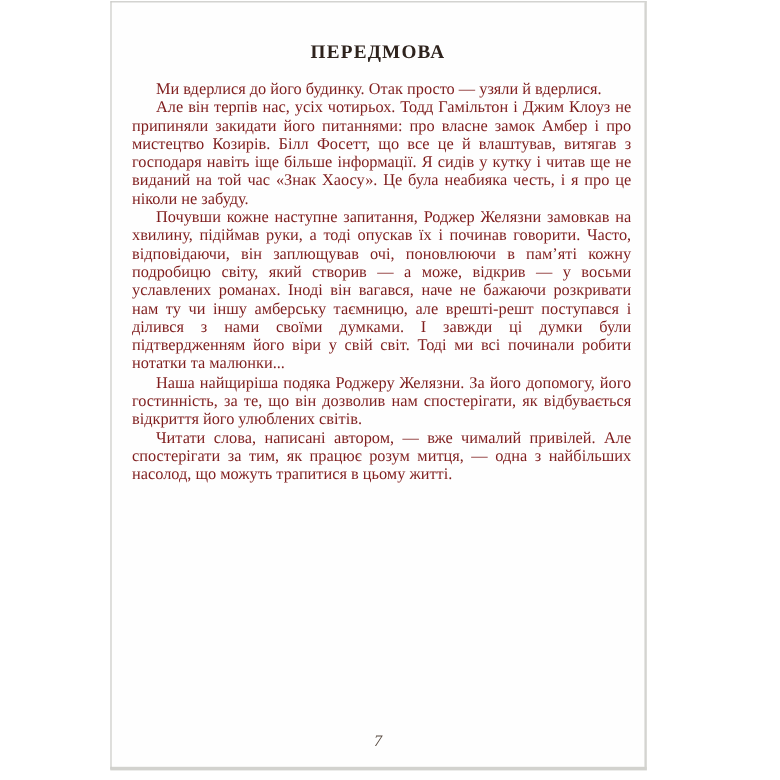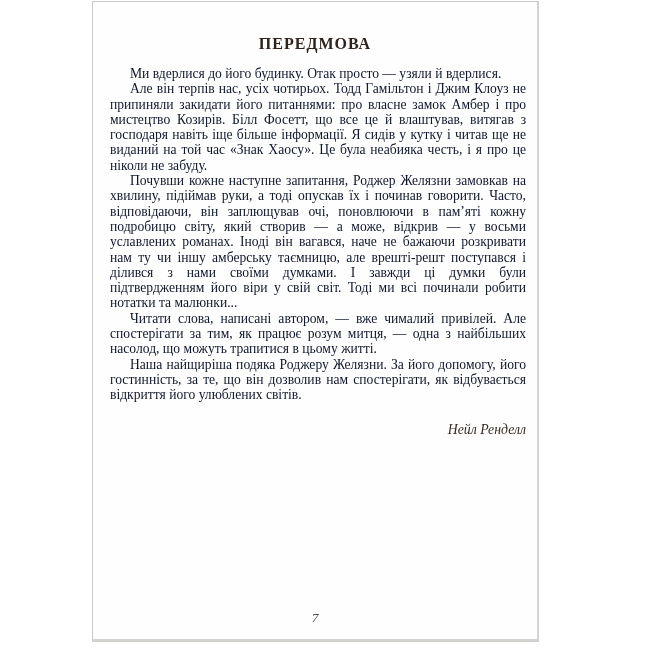--- a/index.html
+++ b/index.html
@@ -26,21 +26,21 @@
   .chapter-title {
     margin: 33px 0 13px 0;
     text-align: center;
     font-size: 16px;
     font-weight: bold;
     letter-spacing: 1px;
     color: #2e231d;
   }
   .body-text {
     padding: 0 11px 0 17px;
-    color: #0f172a;
+    color: #7f1d1d;
     font-size: 13.6px;
     line-height: 15.3px;
     text-align: justify;
   }
   .body-text p.para {
     margin: 0;
     text-indent: 20px;
   }
   .signature {
     padding: 0 11px 0 17px;
@@ -65,22 +65,21 @@
 </head>
 <body>
 
 <div class="book-page">
   <h1 class="chapter-title">ПЕРЕДМОВА</h1>
 
   <div class="body-text">
       <p class="para">Ми вдерлися до його будинку. Отак просто — узяли й вдерлися.</p>
       <p class="para">Але він терпів нас, усіх чотирьох. Тодд Гамільтон і Джим Клоуз не припиняли закидати його питаннями: про власне замок Амбер і про мистецтво Козирів. Білл Фосетт, що все це й влаштував, витягав з господаря навіть іще більше інформації. Я сидів у кутку і читав ще не виданий на той час «Знак Хаосу». Це була неабияка честь, і я про це ніколи не забуду.</p>
       <p class="para">Почувши кожне наступне запитання, Роджер Желязни замовкав на хвилину, підіймав руки, а тоді опускав їх і починав говорити. Часто, відповідаючи, він заплющував очі, поновлюючи в пам’яті кожну подробицю світу, який створив — а може, відкрив — у восьми уславлених романах. Іноді він вагався, наче не бажаючи розкривати нам ту чи іншу амберську таємницю, але врешті-решт поступався і ділився з нами своїми думками. І завжди ці думки були підтвердженням його віри у свій світ. Тоді ми всі починали робити нотатки та малюнки...</p>
+      <p class="para">Наша найщиріша подяка Роджеру Желязни. За його допомогу, його гостинність, за те, що він дозволив нам спостерігати, як відбувається відкриття його улюблених світів.</p>
       <p class="para">Читати слова, написані автором, — вже чималий привілей. Але спостерігати за тим, як працює розум митця, — одна з найбільших насолод, що можуть трапитися в цьому житті.</p>
-      <p class="para">Наша найщиріша подяка Роджеру Желязни. За його допомогу, його гостинність, за те, що він дозволив нам спостерігати, як відбувається відкриття його улюблених світів.</p>
     </div>
 
   <div class="signature">
-    <div>Нейл Ренделл</div>
   </div>
 
   <div class="page-number">7</div>
 </div>
 
 </body></html>

